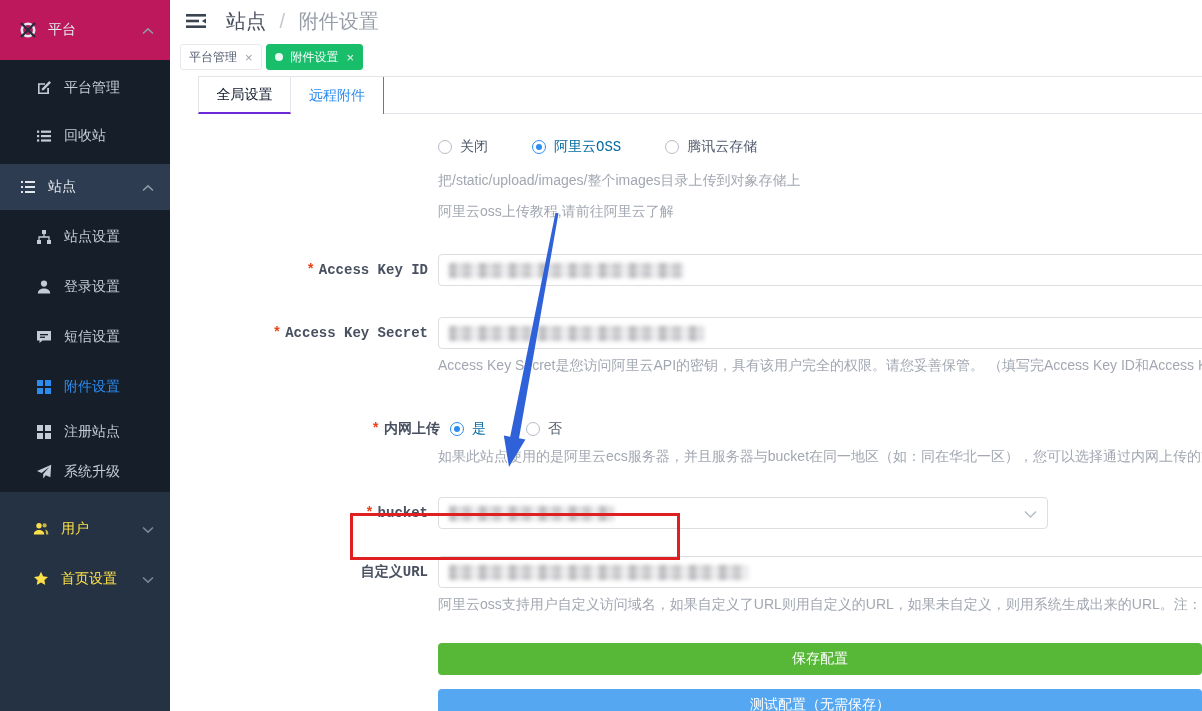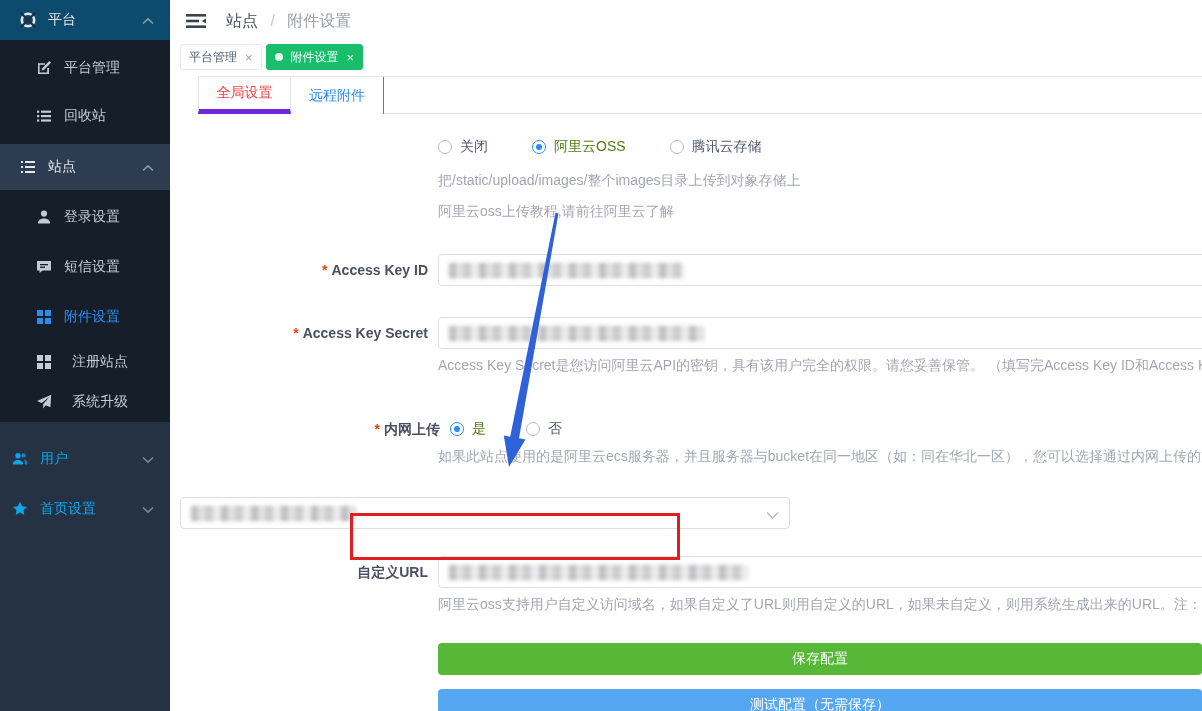--- a/index.html
+++ b/index.html
@@ -3,69 +3,69 @@
 <meta charset="utf-8">
 <style>
   * { box-sizing: border-box; margin: 0; padding: 0; }
   html,body { width:1202px; height:711px; overflow:hidden; }
   body {
     font-family: "Liberation Sans", "DejaVu Sans", sans-serif;
     background:#fff; position:relative; font-size:14px; color:#515a6e;
   }
   
   .sidebar { position:absolute; left:0; top:0; width:170px; height:711px; background:#253243; }
-  .side-header { height:40px; display:flex; align-items:center; padding-left:20px; color:#e3e7eb; background:#0c4a6e; cursor:pointer; }
+  .side-header { height:60px; display:flex; align-items:center; padding-left:20px; color:#e3e7eb; background:#be185d; cursor:pointer; }
   .side-header.hl { background:#2e3c52; height:46px; }
   .side-header .lbl { margin-left:12px; font-size:14px; }
   .side-header .chev { margin-left:auto; margin-right:16px; color:#8d99a6; }
   .side-sub { background:#151e29; padding:4px 0; }
   .side-item { height:48px; display:flex; align-items:center; padding-left:36px; color:#c3ccd4; cursor:pointer; }
-  .side-item.h50 { height:50px; } .side-item.h40 { height:40px;gap:8px; }
+  .side-item.h50 { height:50px; } .side-item.h40 { height:40px; }
   .side-item .lbl { margin-left:12px; font-size:14px; }
   .side-item.active { color:#2d8cf0; }
   .icon16 { width:16px; height:16px; flex:0 0 16px; display:inline-block; }
   .bottom-sec { margin-top:12px; }
-  .bot-header { height:50px; display:flex; align-items:center; padding-left:12px; color:#0ea5e9; cursor:pointer; }
+  .bot-header { height:50px; display:flex; align-items:center; padding-left:33px; color:#fde047; cursor:pointer; }
   .bot-header .lbl { margin-left:12px; }
   .bot-header .chev { margin-left:auto; margin-right:16px; color:#7c8794; }
   
   .main { position:absolute; left:170px; top:0; right:0; bottom:0; background:#fff; overflow:hidden; }
   .topbar { height:42px; display:flex; align-items:center; padding-left:16px; }
   .fold { width:20px; height:16px; color:#3c4350; cursor:pointer; }
-  .crumb { margin-left:20px; font-size:16px; }
+  .crumb { margin-left:20px; font-size:20px; }
   .crumb .c1 { color:#495060; cursor:pointer; }
   .crumb .sep { color:#c3c8d0; margin:0 8px; }
   .crumb .c2 { color:#979cа6; color:#989ea8; }
   .tagbar { height:30px; display:flex; align-items:center; padding-left:10px; gap:4px; }
   .tag { height:26px; display:inline-flex; align-items:center; padding:0 8px; border:1px solid #e5e8ec; border-radius:3px; background:#fff; font-size:12px; color:#515a6e; cursor:pointer; }
   .tag .x { margin-left:8px; color:#9aa0aa; font-size:13px; cursor:pointer; }
   .tag.green { background:#19be6b; border-color:#19be6b; color:#fff; }
   .tag.green .dot { width:8px; height:8px; border-radius:50%; background:#eafaf1; margin-right:8px; }
   .tag.green .x { color:#eafaf1; }
   
   .tabs { margin:4px 0 0 28px; display:flex; width:1100px; border-top:1px solid #e2e5ea; }
-  .tab { width:93px; height:37px; display:flex; align-items:center; justify-content:center; font-size:14px; color:#ef4444; background:#fff; border-bottom:5px solid #6d28d9; cursor:pointer; }
+  .tab { width:93px; height:37px; display:flex; align-items:center; justify-content:center; font-size:14px; color:#0f172a; background:#fff; border-bottom:2px solid #6d28d9; cursor:pointer; }
   .tab.first { border-left:1px solid #e2e5ea; border-right:1px solid #e2e5ea; }
   .tab.active { color:#2d8cf0; border-bottom:none; border-right:1px solid #ef4444; }
   .tab-fill { flex:1; border-bottom:1px solid #e2e5ea; }
   
   .formwrap { padding-top:16px; }
-  .form-row { display:flex; }
+  .form-row { display:flex;font-family:Liberation Mono, monospace; }
   .flabel { flex:0 0 258px; text-align:right; font-weight:bold; color:#495060; font-size:14px; }
   .flabel.lh32 { line-height:32px; }
   .req { color:#ed4014; margin-right:4px; font-weight:bold; }
   .fcontrol { margin-left:10px; }
   .indent { margin-left:268px; }
   .radio-group { display:flex; align-items:center; }
   .radio { display:inline-flex; align-items:center; margin-right:44px; cursor:pointer; }
   .rc { width:14px; height:14px; border-radius:50%; border:1px solid #b5bcc7; background:#fff; position:relative; }
   .radio.sel .rc { border-color:#2d8cf0; }
   .radio.sel .rc::after { content:""; position:absolute; left:3px; top:3px; width:6px; height:6px; border-radius:50%; background:#2d8cf0; }
   .radio .rl { margin-left:8px; color:#515a6e; }
-  .radio.sel .rl { color:#4d7c0f;text-align:right; }
+  .radio.sel .rl { color:#0369a1;text-align:right; }
   .tip { font-size:14px; color:#a2a7b1; white-space:nowrap; }
   .help { font-size:14px; color:#a2a7b1; white-space:nowrap; margin-top:8px; }
   .inputbox { height:32px; border:1px solid #dcdee2; border-radius:4px; background:#fff; display:flex; align-items:center; padding:0 10px; cursor:text; }
   .w-long { width:800px; }
   .selectbox { width:610px; position:relative; cursor:pointer; }
   .selectbox .chevd { position:absolute; right:10px; top:9px; color:#b6bcc6; }
   .masked { height:15px; border-radius:2px; filter:blur(2px);
     background:
       repeating-linear-gradient(90deg, rgba(140,140,145,.45) 0 7px, rgba(225,225,228,.8) 7px 14px, rgba(175,175,180,.5) 14px 22px, rgba(238,238,240,.85) 22px 30px),
       repeating-linear-gradient(0deg, rgba(150,150,155,.35) 0 5px, rgba(235,235,238,.7) 5px 10px);
@@ -133,20 +133,31 @@
         </svg>
     </span>
     <span class="lbl">站点</span>
     <span class="chev"><svg width="12" height="8" viewBox="0 0 12 8">
           <path d="M1 6.5 6 1.8 11 6.5" fill="none" stroke="currentColor" stroke-width="1.6"></path>
         </svg></span>
   </div>
   <div class="side-sub" style="padding:2px 0 0;">
     <div class="side-item h50">
       <span class="icon16">
+        <svg class="ic" viewBox="0 0 16 16">
+            <rect x="6" y="1" width="4" height="4" fill="currentColor"></rect>
+            <rect x="1" y="11" width="4" height="4" fill="currentColor"></rect>
+            <rect x="11" y="11" width="4" height="4" fill="currentColor"></rect>
+            <path d="M8 5v3 M3 11V8h10v3" fill="none" stroke="currentColor" stroke-width="1.3"></path>
+          </svg>
+      </span>
+      <span class="lbl">站点设置</span>
+    </div>
+    <div class="side-item h50">
+      <span class="icon16">
         <svg class="ic" viewBox="0 0 16 16" fill="currentColor">
             <circle cx="8" cy="4.6" r="3.1"></circle>
             <path d="M1.8 14.5c0-3.4 2.8-5.1 6.2-5.1s6.2 1.7 6.2 5.1z"></path>
           </svg>
       </span>
       <span class="lbl">登录设置</span>
     </div>
     <div class="side-item h50">
       <span class="icon16">
         <svg class="ic" viewBox="0 0 16 16">
@@ -307,20 +318,21 @@
           </span>
         <span class="radio">
             <span class="rc"></span>
             <span class="rl">否</span>
           </span>
       </div>
     </div>
     <div class="help indent" style="margin-top:10px;">如果此站点使用的是阿里云ecs服务器，并且服务器与bucket在同一地区（如：同在华北一区），您可以选择通过内网上传的方式上</div>
 
     <div class="form-row" style="margin-top:31px;">
+      <div class="flabel lh32"><span class="req">*</span><span>bucket</span></div>
       <div class="fcontrol">
         <div class="inputbox selectbox">
           <span class="masked mw3"></span>
           <span class="chevd"><svg width="13" height="9" viewBox="0 0 13 9">
                 <path d="M1 1.5 6.5 7 12 1.5" fill="none" stroke="currentColor" stroke-width="1.5"></path>
               </svg></span>
         </div>
       </div>
     </div>
 

